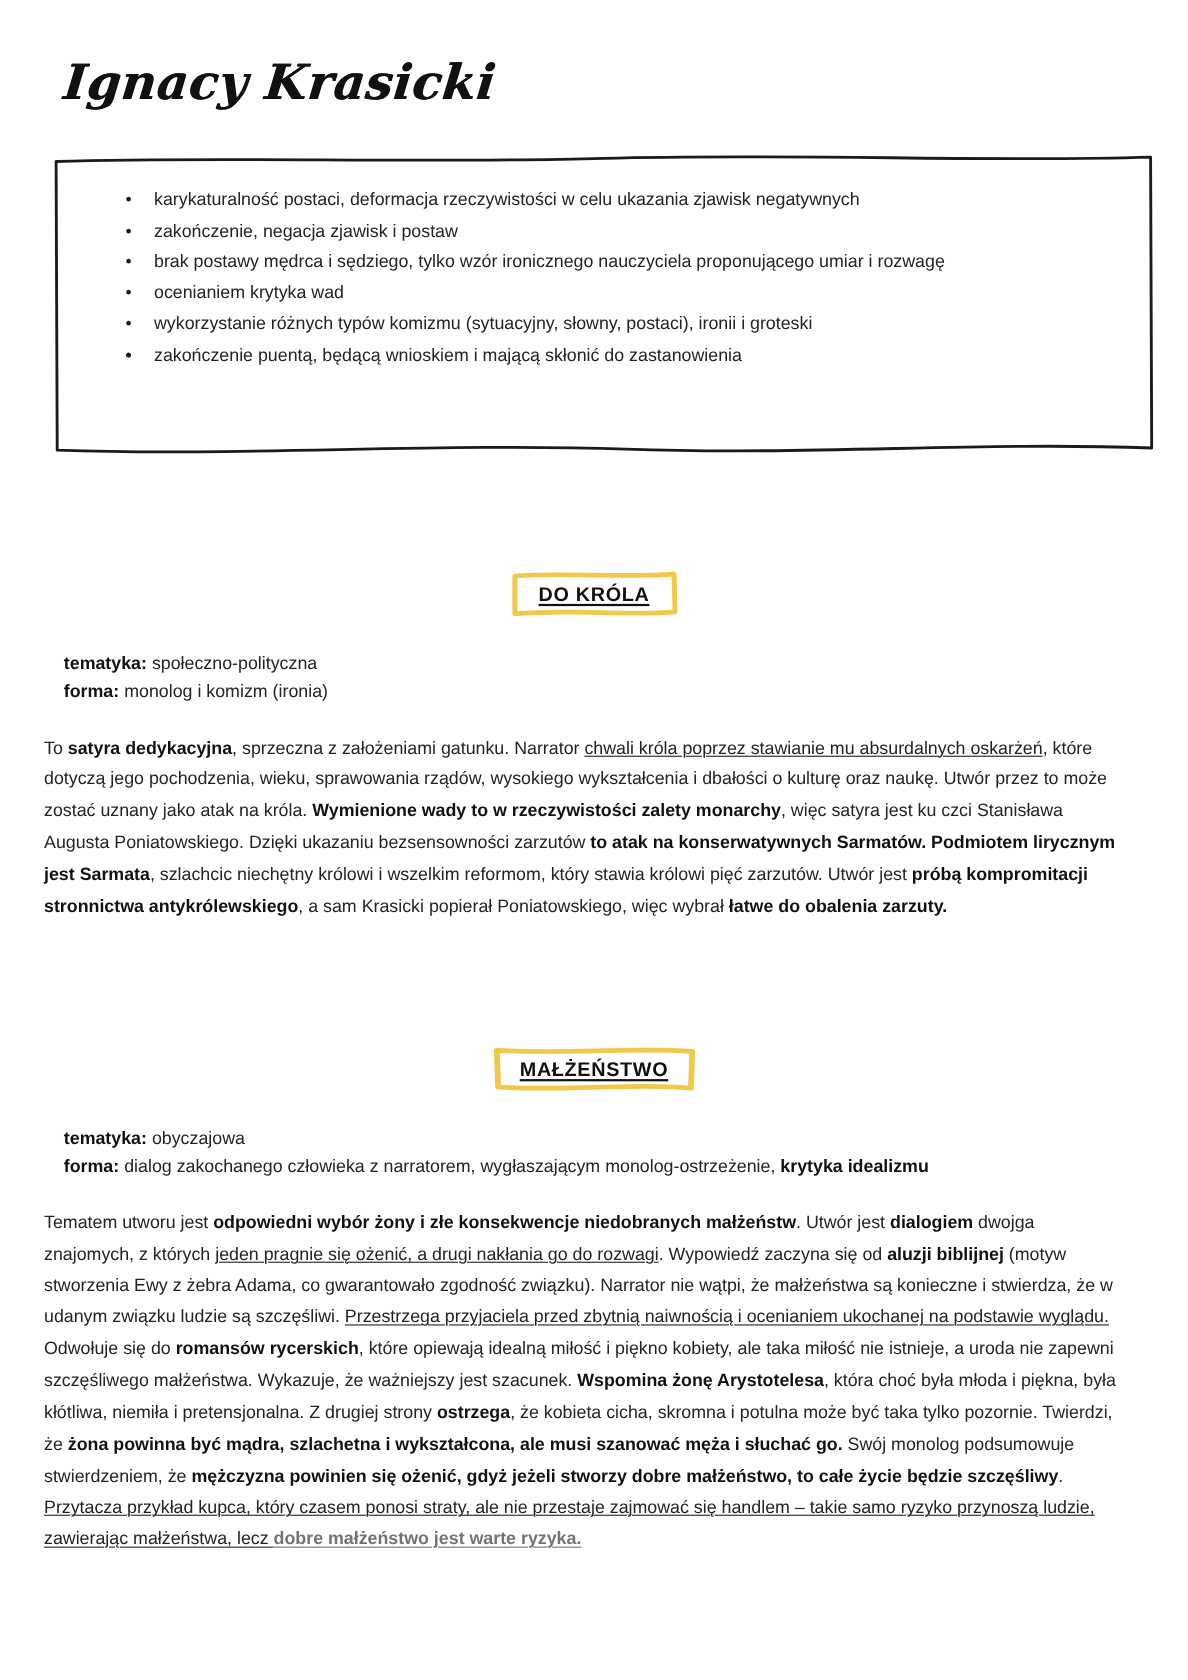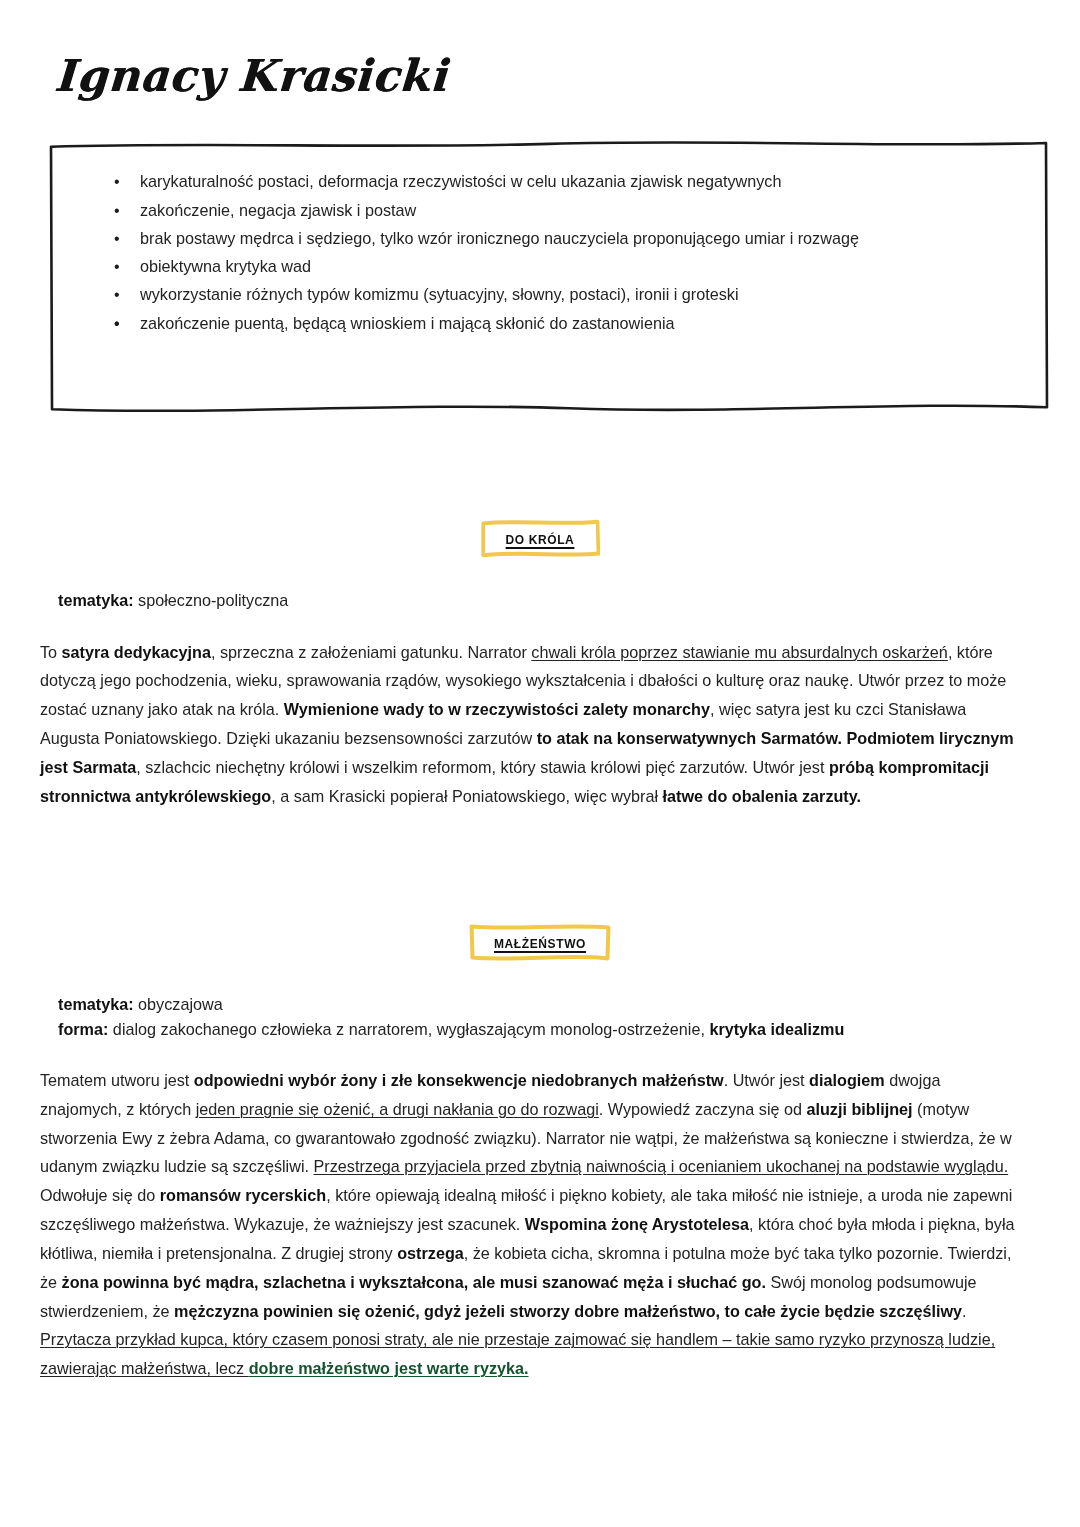--- a/index.html
+++ b/index.html
@@ -101,21 +101,21 @@
   }
   .head-chip .chip-svg {
     position: absolute;
     inset: 0;
     width: 100%;
     height: 100%;
     pointer-events: none;
   }
   .head-chip .chip-label {
     position: relative;
-    font-size: 12px;
+    font-size: 18px;
     font-weight: 700;
     letter-spacing: 0.6px;
     color: #111;
     text-decoration: underline;
     text-underline-offset: 3px;
     text-decoration-thickness: 2px;
     white-space: nowrap;
   }
 
   
@@ -137,21 +137,21 @@
     line-height: 1.78;
     text-align: left;
     color: #232323;
   }
   .para b { font-weight: 700; color: #111; }
   .para u {
     text-decoration: underline;
     text-underline-offset: 2px;
     text-decoration-thickness: 1px;
   }
-  .para u b, .para b u { font-weight: 700; color: #14532d; }
+  .para u b, .para b u { font-weight: 700; color: #737373; }
 
   .spacer-lg { height: 72px; }
   .spacer-xl { height: 96px; }
 </style>
 </head>
 <body>
 
 <div class="page">
 
   <div class="title-wrap">
@@ -161,21 +161,21 @@
   <div class="feature-box">
     <svg class="box-svg" viewBox="0 0 1000 290" preserveAspectRatio="none" aria-hidden="true">
       <path d="M3,9 C160,4 330,11 500,6 C680,1 840,10 996,5
                L997,274 C840,268 690,281 520,275 C350,269 170,282 4,276 Z" fill="none" stroke="#1b1b1b" stroke-width="2.6" stroke-linejoin="round"></path>
     </svg>
 
     <ul class="feature-list">
       <li><span class="bullet">•</span><span>karykaturalność postaci, deformacja rzeczywistości w celu ukazania zjawisk negatywnych</span></li>
       <li><span class="bullet">•</span><span>zakończenie, negacja zjawisk i postaw</span></li>
       <li><span class="bullet">•</span><span>brak postawy mędrca i sędziego, tylko wzór ironicznego nauczyciela proponującego umiar i rozwagę</span></li>
-      <li><span class="bullet">•</span><span>obiektywna krytyka wad</span></li>
+      <li><span class="bullet">•</span><span>ocenianiem krytyka wad</span></li>
       <li><span class="bullet">•</span><span>wykorzystanie różnych typów komizmu (sytuacyjny, słowny, postaci), ironii i groteski</span></li>
       <li><span class="bullet">•</span></li>
       <li><span class="bullet">•</span><span>zakończenie puentą, będącą wnioskiem i mającą skłonić do zastanowienia</span></li>
     </ul>
   </div>
 
   <div class="spacer-xl"></div>
 
   <div class="section-head-row">
     <div class="head-chip">
@@ -183,20 +183,23 @@
         <path d="M4,5 C45,1 100,7 146,3 L147,39 C105,43 50,36 4,41 Z" fill="none" stroke="#F0C84A" stroke-width="4.5" stroke-linejoin="round"></path>
       </svg>
       <span class="chip-label">DO KRÓLA</span>
     </div>
   </div>
 
   <div class="meta-block">
     <div class="meta-line">
       <b>tematyka:</b><span> społeczno-polityczna</span>
     </div>
+    <div class="meta-line">
+      <b>forma:</b><span> monolog i komizm (ironia)</span>
+    </div>
   </div>
 
   <p class="para">To <b>satyra dedykacyjna</b>, sprzeczna z założeniami gatunku. Narrator <u>chwali króla poprzez stawianie mu absurdalnych oskarżeń</u>, które dotyczą jego pochodzenia, wieku, sprawowania rządów, wysokiego wykształcenia i dbałości o kulturę oraz naukę. Utwór przez to może zostać uznany jako atak na króla. <b>Wymienione wady to w rzeczywistości zalety monarchy</b>, więc satyra jest ku czci Stanisława Augusta Poniatowskiego. Dzięki ukazaniu bezsensowności zarzutów <b>to atak na konserwatywnych Sarmatów.</b> <b>Podmiotem lirycznym jest Sarmata</b>, szlachcic niechętny królowi i wszelkim reformom, który stawia królowi pięć zarzutów. Utwór jest <b>próbą kompromitacji stronnictwa antykrólewskiego</b>, a sam Krasicki popierał Poniatowskiego, więc wybrał <b>łatwe do obalenia zarzuty.</b></p>
 
   <div class="spacer-xl"></div>
 
   <div class="section-head-row">
     <div class="head-chip">
       <svg class="chip-svg" viewBox="0 0 160 44" preserveAspectRatio="none" aria-hidden="true">
         <path d="M4,4 C50,8 110,1 156,5 L155,40 C110,35 55,43 5,39 Z" fill="none" stroke="#F0C84A" stroke-width="4.5" stroke-linejoin="round"></path>

